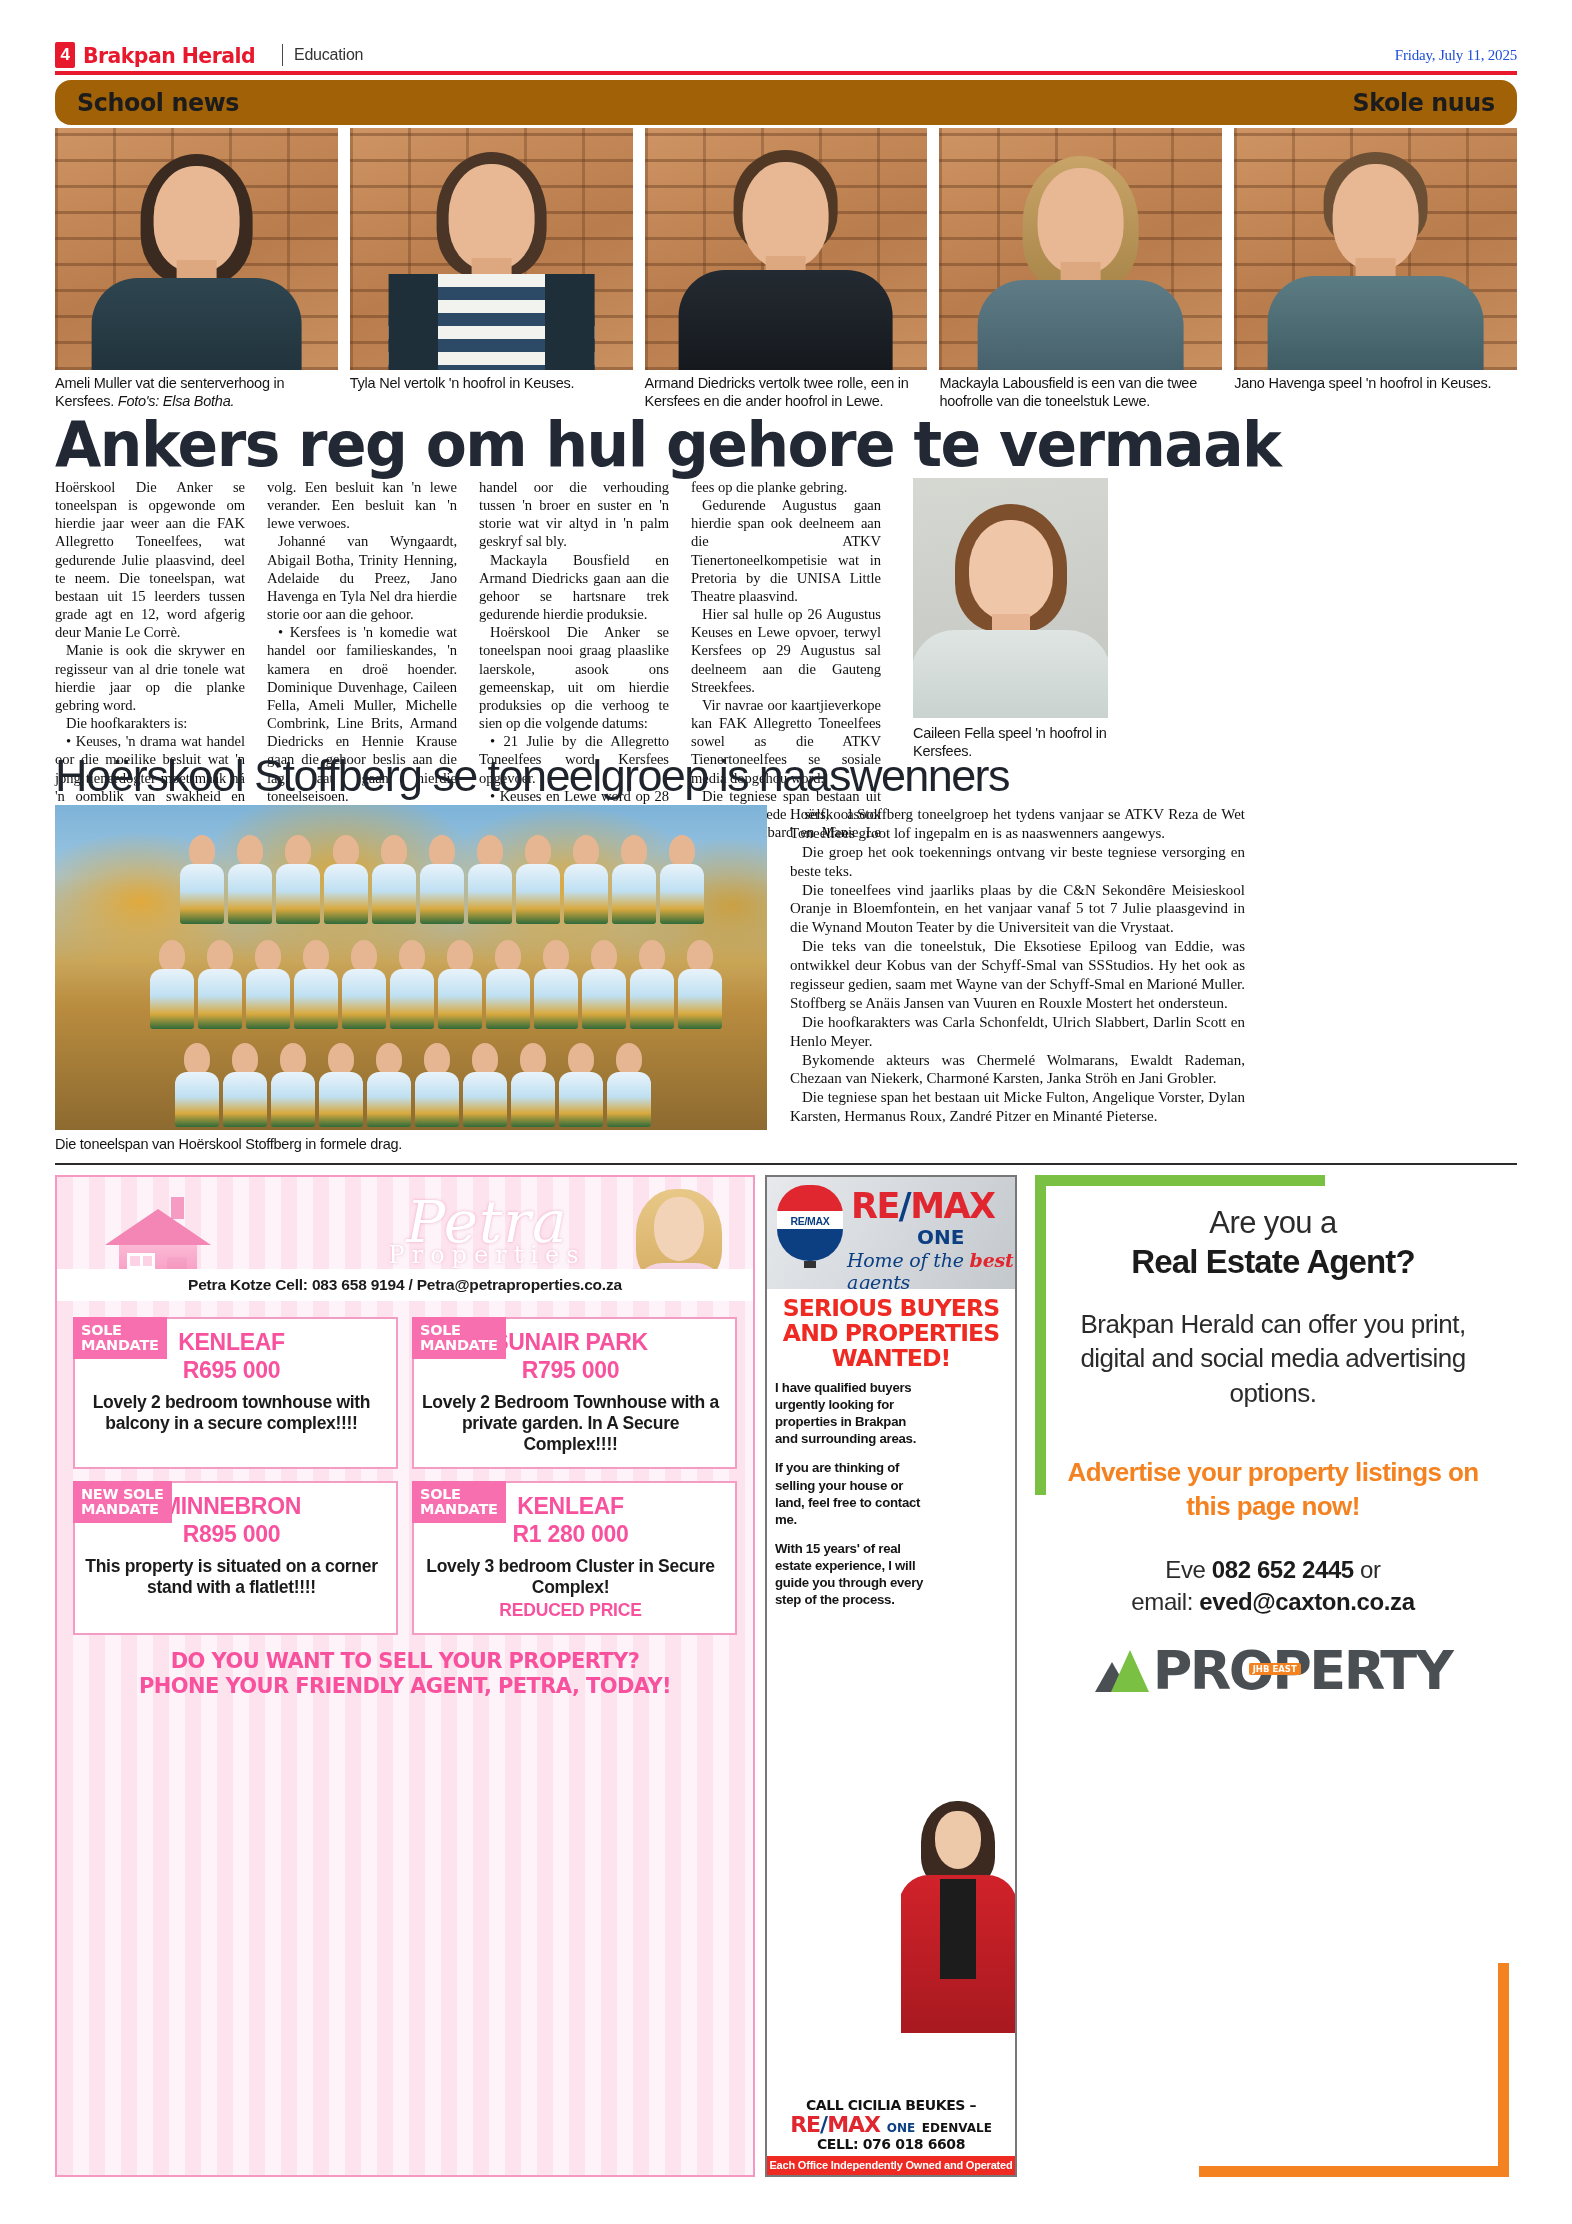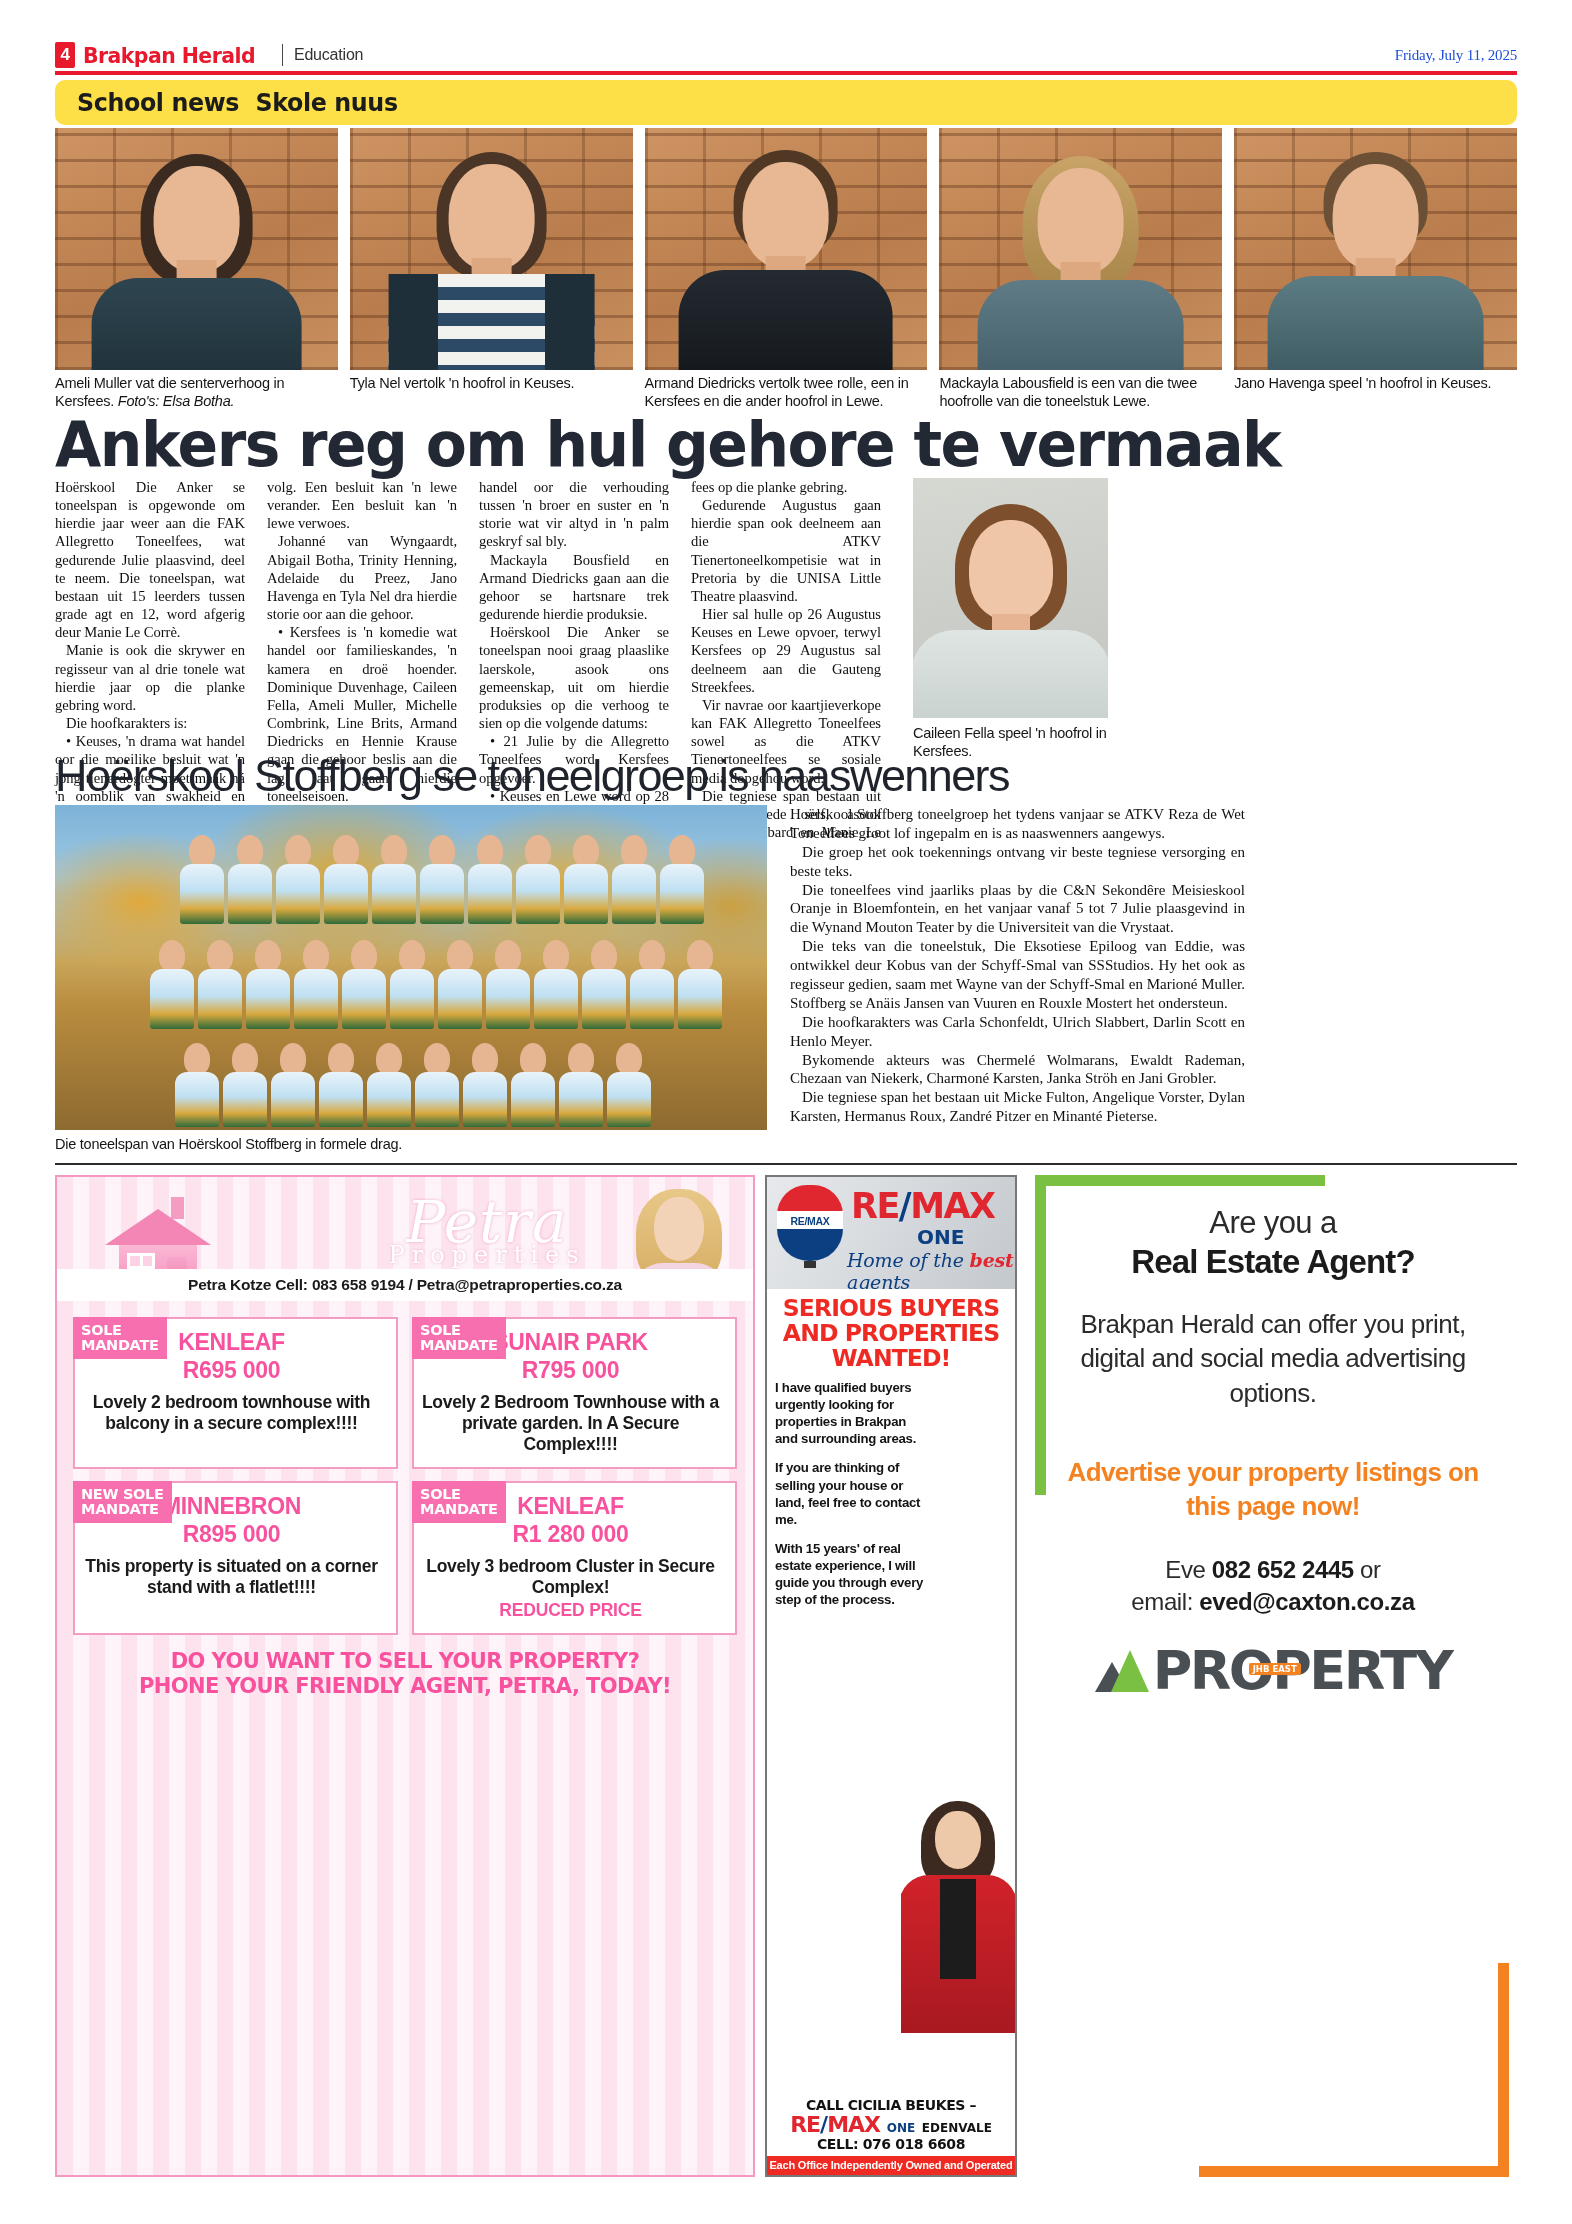--- a/index.html
+++ b/index.html
@@ -67,23 +67,24 @@
     left: 55px; top: 71px;
     width: 1462px; height: 4px;
     background: #e8192c;
   }
 
   
   .banner {
     position: absolute;
     left: 55px; top: 80px;
     width: 1462px; height: 45px;
-    background: #fde047;
-    border-radius: 10px;
+    background: #a16207;
+    border-radius: 16px;
     display: flex; align-items: center;
+    justify-content: space-between;
     padding: 0 22px;
   }
   .banner-left, .banner-right {
     font-size: 25px;
     font-weight: bold;
     color: #1c1c1c;
     letter-spacing: -0.4px;
     font-family: "DejaVu Sans", sans-serif;
     transform: scaleX(0.95);
   }

